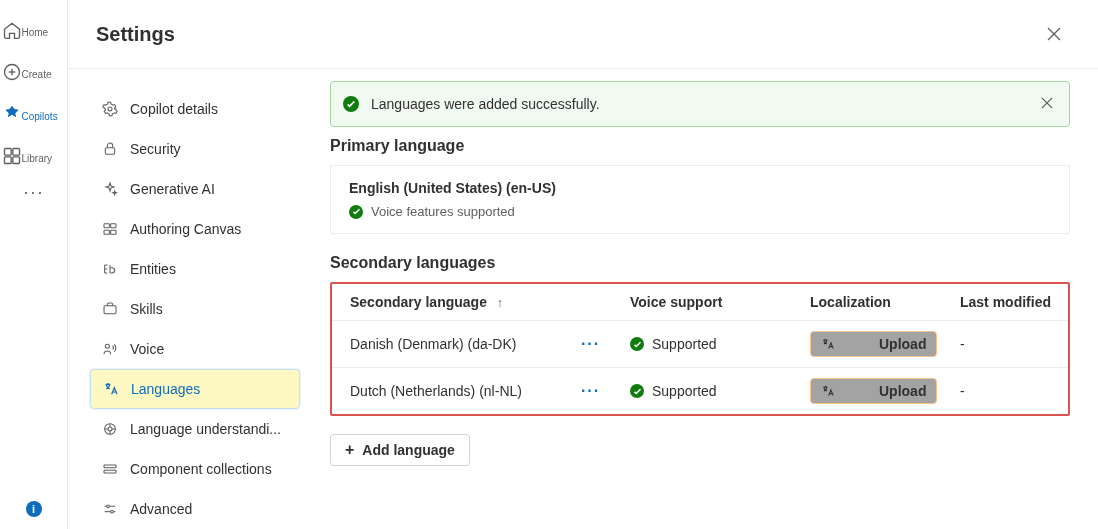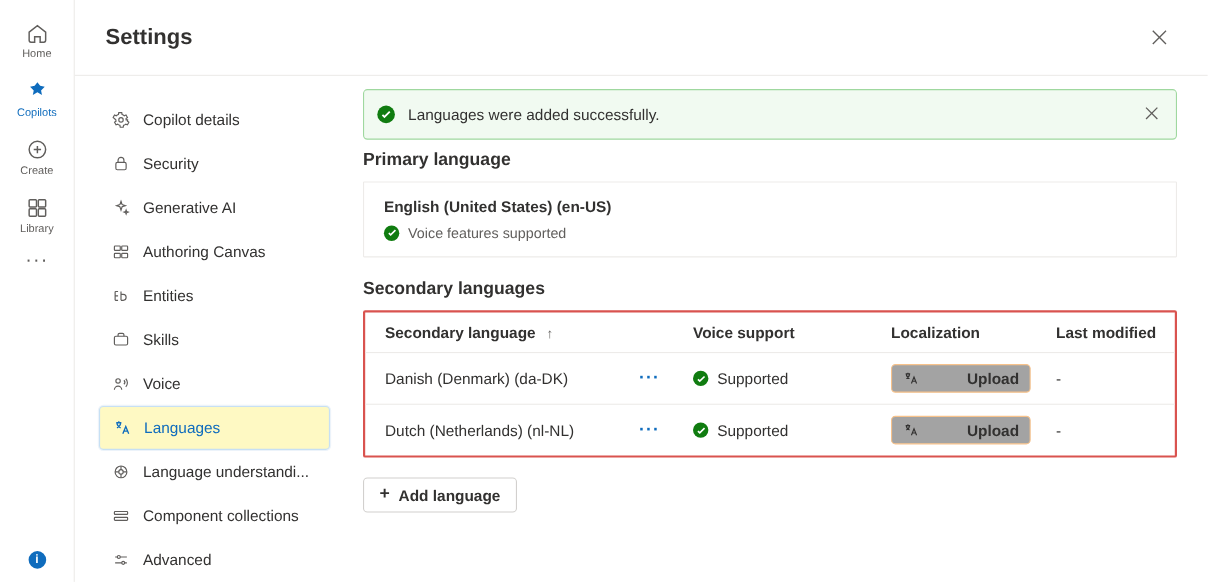--- a/index.html
+++ b/index.html
@@ -19,21 +19,21 @@
       border-right: 1px solid #edebe9;
       display: flex;
       flex-direction: column;
       align-items: center;
       padding-top: 10px;
       flex-shrink: 0;
     }
     .rail-item {
       width: 64px;
       display: flex;
-      flex-direction: column;
+      flex-direction: row;
       align-items: center;
       padding: 10px 0 8px;
       font-size: 10px;
       color: #605e5c;
       cursor: pointer;
     }
     .rail-item.active { color: #0f6cbd; }
     .rail-item svg, .rail-item .rail-ico { width: 20px; height: 20px; margin-bottom: 4px; }
     .rail-more { margin-top: 4px; font-size: 18px; letter-spacing: 1px; color: #605e5c; cursor: pointer; }
     .rail-info {
@@ -166,33 +166,33 @@
 </head>
 <body>
 
 <div class="rail">
   <div class="rail-item">
     <svg viewBox="0 0 24 24" fill="none" stroke="currentColor" stroke-width="1.6">
         <path d="M3 11l9-7 9 7v9a2 2 0 01-2 2h-4v-6h-6v6H5a2 2 0 01-2-2z"></path>
       </svg>
     <span>Home</span>
   </div>
-  <div class="rail-item active">
-    <svg viewBox="0 0 24 24" fill="currentColor">
-        <path d="M12 2l3 4 5 1-4 4 1 5-5-3-5 3 1-5-4-4 5-1z"></path>
-      </svg>
-    <span>Copilots</span>
-  </div>
   <div class="rail-item">
     <svg viewBox="0 0 24 24" fill="none" stroke="currentColor" stroke-width="1.6">
         <circle cx="12" cy="12" r="9"></circle>
         <line x1="12" y1="8" x2="12" y2="16"></line>
         <line x1="8" y1="12" x2="16" y2="12"></line>
       </svg>
     <span>Create</span>
+  </div>
+  <div class="rail-item active">
+    <svg viewBox="0 0 24 24" fill="currentColor">
+        <path d="M12 2l3 4 5 1-4 4 1 5-5-3-5 3 1-5-4-4 5-1z"></path>
+      </svg>
+    <span>Copilots</span>
   </div>
   <div class="rail-item">
     <svg viewBox="0 0 24 24" fill="none" stroke="currentColor" stroke-width="1.6">
         <rect x="3" y="3" width="8" height="8" rx="1"></rect>
         <rect x="13" y="3" width="8" height="8" rx="1"></rect>
         <rect x="3" y="13" width="8" height="8" rx="1"></rect>
         <rect x="13" y="13" width="8" height="8" rx="1"></rect>
       </svg>
     <span>Library</span>
   </div>

